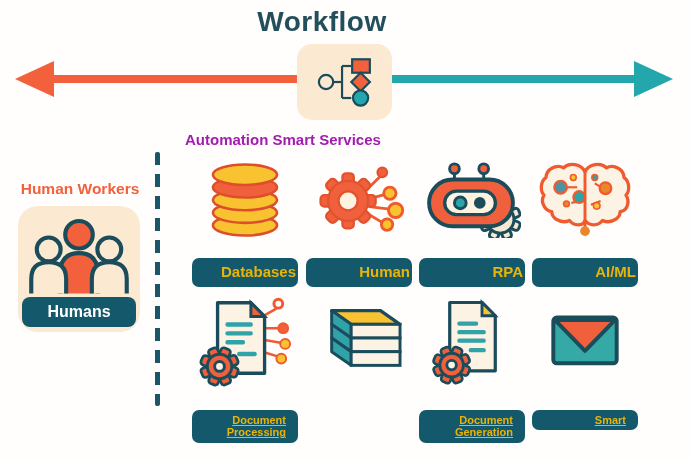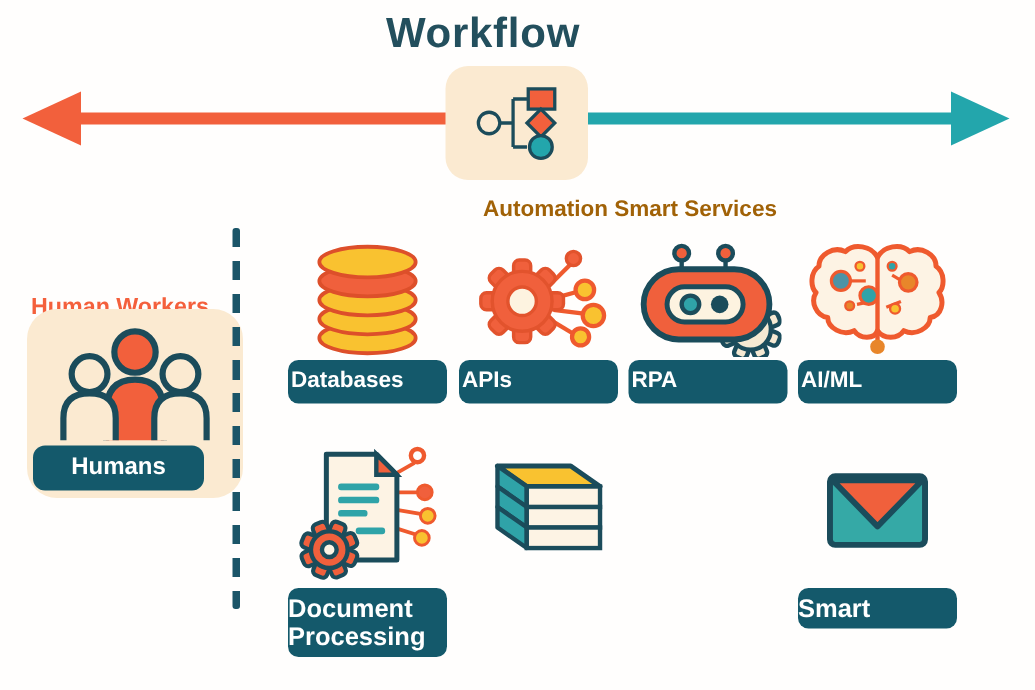--- a/index.html
+++ b/index.html
@@ -11,29 +11,29 @@
     position:absolute;top:6px;left:0;width:644px;text-align:center;
     font-size:28px;font-weight:bold;color:#234F5D;letter-spacing:.5px;
   }
   .arrow-svg{position:absolute;top:57px;left:0;z-index:1;}
   .flow-box{
     position:absolute;left:297px;top:44px;width:95px;height:76px;
     background:#FBEAD1;border-radius:15px;z-index:2;
     display:flex;align-items:center;justify-content:center;
   }
   .auto-heading{
-    position:absolute;left:185px;top:131px;width:470px;text-align:center;
-    font-size:15px;font-weight:bold;color:#a16207;
+    position:absolute;left:185px;top:131px;width:470px;
+    font-size:15px;font-weight:bold;color:#a21caf;
   }
   .human-heading{
-    position:absolute;left:0;top:196px;width:160px;text-align:center;
+    position:absolute;left:0;top:180px;width:160px;text-align:center;
     font-size:15.5px;font-weight:bold;color:#F4603C;
   }
   .human-card{
-    position:absolute;left:18px;top:206px;width:144px;height:126px;
+    position:absolute;left:18px;top:206px;width:122px;height:126px;
     background:#FBEAD1;border-radius:20px;
     display:flex;flex-direction:column;align-items:center;
   }
   .human-card svg{margin-top:5px;}
   .human-badge{
     position:absolute;left:4px;bottom:5px;width:114px;height:30px;box-sizing:border-box;
     background:#14596B;border-radius:8px;color:#fff;font-weight:bold;font-size:16px;
     display:flex;align-items:center;justify-content:center;
   }
   .divider{
@@ -41,25 +41,25 @@
     background:repeating-linear-gradient(to bottom,#1B5568 0 13px,transparent 13px 22px);
     border-radius:2px;
   }
   .cell{position:absolute;width:112px;display:flex;flex-direction:column;align-items:center;}
   .c1{left:189px}.c2{left:303px}.c3{left:416px}.c4{left:529px}
   .r1{top:158px}.r2{top:288px}
   .icon-slot{display:flex;justify-content:center;width:112px;}
   .r1 .icon-slot{height:80px;align-items:flex-end;}
   .r2 .icon-slot{height:102px;align-items:center;}
   .badge{
-    margin-top:2px;background:#14596B;color:#ffffff;font-weight:bold;border-radius:7px;
-    width:106px;box-sizing:border-box;text-align:left;
+    margin-top:20px;background:#14596B;color:#eab308;font-weight:bold;border-radius:7px;
+    width:106px;box-sizing:border-box;text-align:right;
     font-size:15px;line-height:1.12;padding:6px 2px;
   }
-  .badge.small{font-size:17px;padding:4px 0;}
+  .badge.small{font-size:11px;padding:4px 12px;text-decoration:underline;}
 </style>
 </head>
 <body>
 
 <div class="stage">
 
   <div class="title">Workflow</div>
 
   <svg class="arrow-svg" width="690" height="44" viewBox="0 0 690 44">
     <g>
@@ -130,21 +130,21 @@
           <rect x="-6" y="-29" width="12" height="58" rx="4" fill="#F0603C" stroke="#E2532D" stroke-width="2.4" transform="rotate(135)"></rect>
           <circle r="21" fill="#F0603C" stroke="#E2532D" stroke-width="2.4"></circle>
           <circle r="10" fill="#FDF3E0" stroke="#E2532D" stroke-width="2.4"></circle>
         </g>
         <circle cx="74" cy="14" r="5" fill="#F0603C" stroke="#E2532D" stroke-width="2.4"></circle>
         <circle cx="82" cy="36" r="6.5" fill="#F9C230" stroke="#EF5A2E" stroke-width="3"></circle>
         <circle cx="88" cy="54" r="7.5" fill="#F9C230" stroke="#EF5A2E" stroke-width="3"></circle>
         <circle cx="79" cy="69" r="6" fill="#F9C230" stroke="#EF5A2E" stroke-width="3"></circle>
       </svg>
     </div>
-    <div class="badge">APIs</div>
+    <div class="badge">Human</div>
   </div>
 
   <div class="cell c4 r1">
     <div class="icon-slot">
       <svg width="98" height="80" viewBox="0 0 100 82">
         <path d="M50,14 C46,6 34,4 28,10 C20,6 10,12 10,20 C4,24 4,34 8,38 C4,44 8,54 16,55 C16,62 26,68 34,64 C38,70 48,70 50,64 C54,70 64,70 68,64 C76,68 86,62 86,55 C94,54 96,44 92,38 C96,34 96,24 90,20 C90,12 80,6 72,10 C66,4 54,6 50,14 Z" fill="#FDF3E4" stroke="#EF5A2E" stroke-width="3.4" stroke-linejoin="round"></path>
         <line x1="50" y1="14" x2="50" y2="72" stroke="#EF5A2E" stroke-width="3"></line>
         <line x1="30" y1="30" x2="42" y2="30" stroke="#EF5A2E" stroke-width="2.2"></line>
         <line x1="60" y1="26" x2="70" y2="32" stroke="#EF5A2E" stroke-width="2.2"></line>
         <line x1="36" y1="46" x2="46" y2="44" stroke="#EF5A2E" stroke-width="2.2"></line>
@@ -222,20 +222,41 @@
         <polygon points="22,14 42,28 42,42 22,28" fill="#2FA3A8" stroke="#1B4C5B" stroke-width="3" stroke-linejoin="round"></polygon>
         <polygon points="22,28 42,42 42,56 22,42" fill="#2FA3A8" stroke="#1B4C5B" stroke-width="3" stroke-linejoin="round"></polygon>
         <polygon points="22,42 42,56 42,70 22,56" fill="#2FA3A8" stroke="#1B4C5B" stroke-width="3" stroke-linejoin="round"></polygon>
         <rect x="42" y="28" width="50" height="14" fill="#FDF3E4" stroke="#1B4C5B" stroke-width="3"></rect>
         <rect x="42" y="42" width="50" height="14" fill="#FDF3E4" stroke="#1B4C5B" stroke-width="3"></rect>
         <rect x="42" y="56" width="50" height="14" fill="#FDF3E4" stroke="#1B4C5B" stroke-width="3"></rect>
       </svg>
     </div>
   </div>
 
+  <div class="cell c3 r2">
+    <div class="icon-slot">
+      <svg width="95" height="93" viewBox="0 0 100 98">
+        <path d="M26,10 L60,10 L74,24 L74,82 L26,82 Z" fill="#FDF3E4" stroke="#1B4C5B" stroke-width="3.4" stroke-linejoin="round"></path>
+        <path d="M60,10 L74,24 L60,24 Z" fill="#F9C230" stroke="#1B4C5B" stroke-width="3"></path>
+        <rect x="34" y="30" width="22" height="4.5" rx="2" fill="#2FA3A8"></rect>
+        <rect x="34" y="39" width="30" height="4.5" rx="2" fill="#2FA3A8"></rect>
+        <rect x="34" y="48" width="30" height="4.5" rx="2" fill="#2FA3A8"></rect>
+        <rect x="46" y="58" width="18" height="4.5" rx="2" fill="#2FA3A8"></rect>
+        <g transform="translate(28,76)">
+          <rect x="-5" y="-19.5" width="10" height="39" rx="3" fill="#F0603C" stroke="#1B4C5B" stroke-width="2.8" transform="rotate(22)"></rect>
+          <rect x="-5" y="-19.5" width="10" height="39" rx="3" fill="#F0603C" stroke="#1B4C5B" stroke-width="2.8" transform="rotate(67)"></rect>
+          <rect x="-5" y="-19.5" width="10" height="39" rx="3" fill="#F0603C" stroke="#1B4C5B" stroke-width="2.8" transform="rotate(112)"></rect>
+          <rect x="-5" y="-19.5" width="10" height="39" rx="3" fill="#F0603C" stroke="#1B4C5B" stroke-width="2.8" transform="rotate(157)"></rect>
+          <circle r="12.5" fill="#F0603C" stroke="#1B4C5B" stroke-width="3"></circle>
+          <circle r="5" fill="#FDF3E4" stroke="#1B4C5B" stroke-width="3"></circle>
+        </g>
+      </svg>
+    </div>
+    <div class="badge small">Document Generation</div>
+  </div>
 
   <div class="cell c4 r2">
     <div class="icon-slot">
       <svg width="88" height="69" viewBox="0 0 100 78">
         <rect x="14" y="14" width="72" height="52" rx="4" fill="#35A9A6" stroke="#1B4C5B" stroke-width="4.5"></rect>
         <polygon points="16,17 50,52 84,17" fill="#F0603C" stroke="#1B4C5B" stroke-width="4.5" stroke-linejoin="round"></polygon>
       </svg>
     </div>
     <div class="badge small">Smart</div>
   </div>

